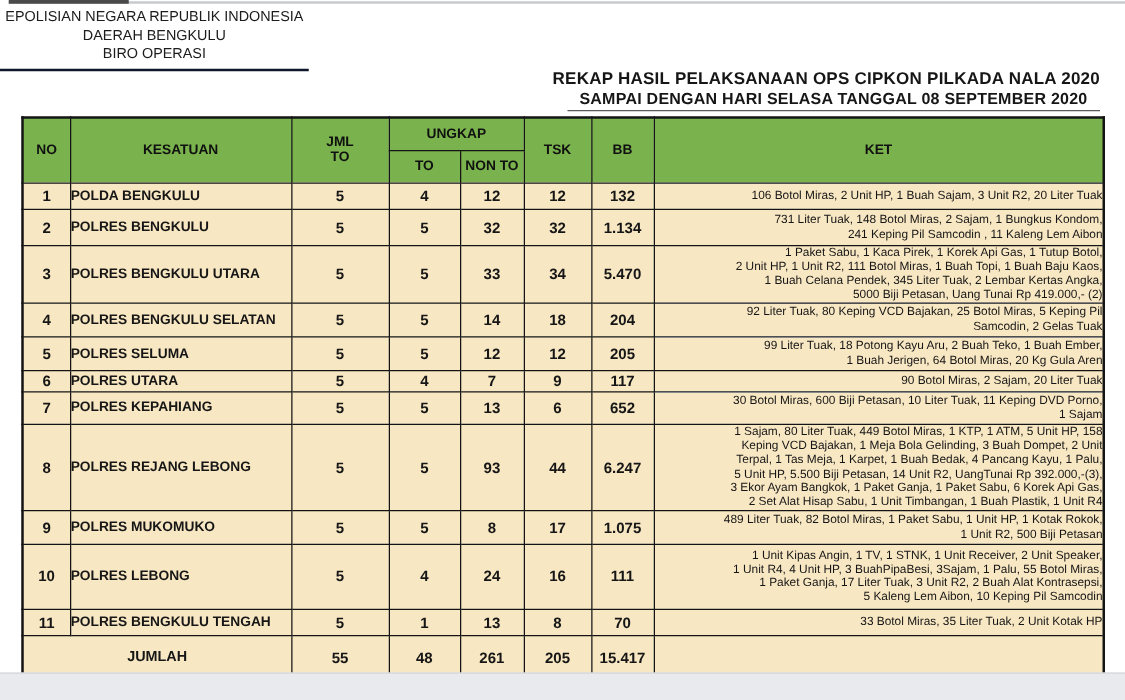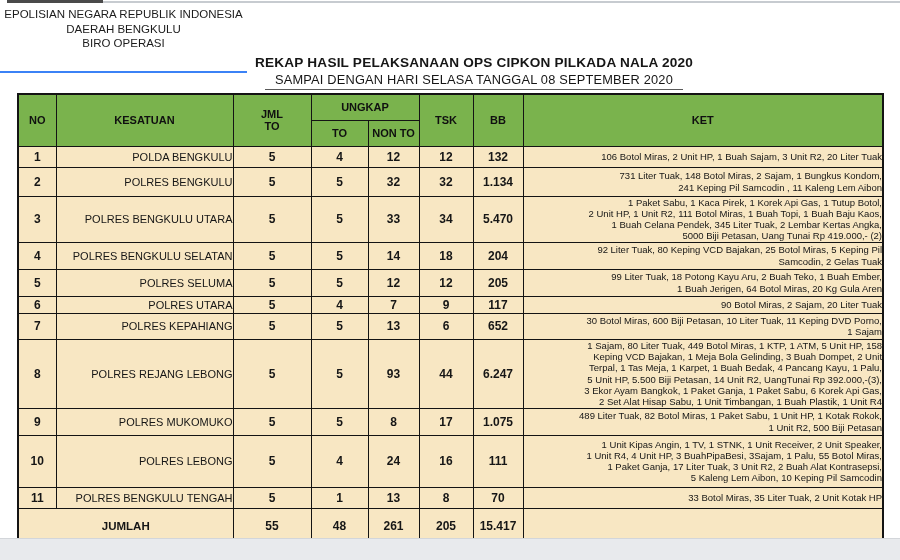--- a/index.html
+++ b/index.html
@@ -7,42 +7,42 @@
     width:900px;height:560px;position:relative;overflow:hidden;
     background:#ffffff;color:#161616;
     font-family:"Liberation Sans", sans-serif;
   }
   .screen-top-line{position:absolute;top:1px;left:7px;width:893px;height:2px;background:#c7cbd0;}
   .screen-top-line-dark{position:absolute;top:0;left:7px;width:96px;height:3px;background:#4a4a4a;}
 
   .letterhead{
     position:absolute;top:7px;left:0;width:247px;text-align:center;
     font-size:11.5px;line-height:14.5px;color:#1c1c1c;
-    border-bottom:2px solid #3b82f6;padding-bottom:20px;
-  }
-  .titleblock{position:absolute;top:55px;left:84px;width:780px;text-align:center;}
+    border-bottom:2px solid #0f172a;padding-bottom:4px;
+  }
+  .titleblock{position:absolute;top:55px;left:100px;width:780px;text-align:right;}
   .doc-title{font-size:13.6px;font-weight:bold;letter-spacing:.2px;line-height:15px;}
   .doc-subtitle{
     display:inline-block;font-size:12.8px;line-height:14px;letter-spacing:.2px;
-    border-bottom:1.5px solid #5a5a5a;padding:0 10px 2px 10px;margin-top:1px;
+    border-bottom:1.5px solid #5a5a5a;padding:0 10px 2px 10px;margin-top:1px;font-weight:bold;
   }
 
   table.recap{
     position:absolute;top:93px;left:17px;width:865px;
     border-collapse:collapse;table-layout:fixed;
     border:2px solid #141414;
   }
   table.recap th,table.recap td{border:1px solid #141414;padding:0;vertical-align:middle;}
   table.recap th{
     background:#7AB34D;font-size:11px;font-weight:bold;text-align:center;color:#101010;
   }
   th.pre{white-space:pre-line;line-height:12.5px;}
   table.recap tbody td{background:#F8E7C3;}
   td.num{font-size:12px;font-weight:bold;text-align:center;}
-  td.kesatuan{font-size:11px;font-weight:normal;text-align:right;padding-left:6px;}
+  td.kesatuan{font-size:11px;font-weight:bold;text-align:left;padding-left:6px;}
   td.ket{
     font-size:9.5px;font-weight:normal;text-align:right;line-height:11.3px;
     padding:1px 2px 1px 4px;white-space:pre-line;overflow:hidden;
   }
   td.total-label{font-size:11.5px;font-weight:bold;text-align:center;}
 
   .bottom-band{
     position:absolute;left:0;top:538px;width:900px;height:22px;
     background:#e8eaed;border-top:1px solid #d3d6da;
   }

